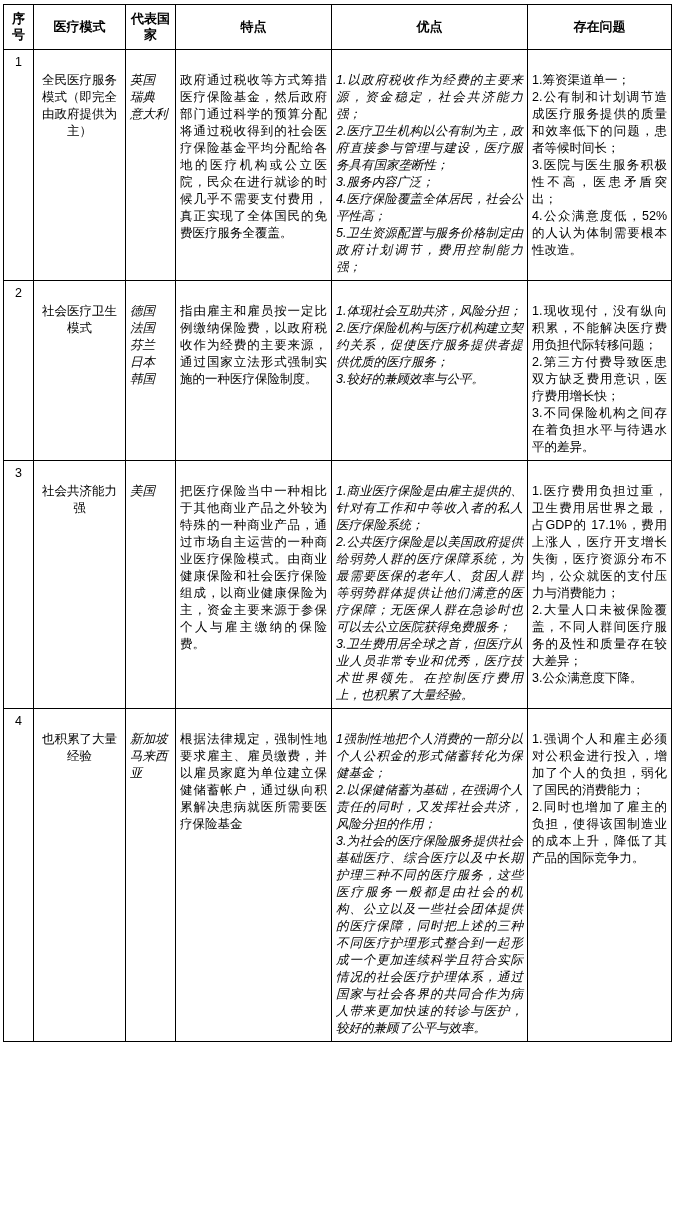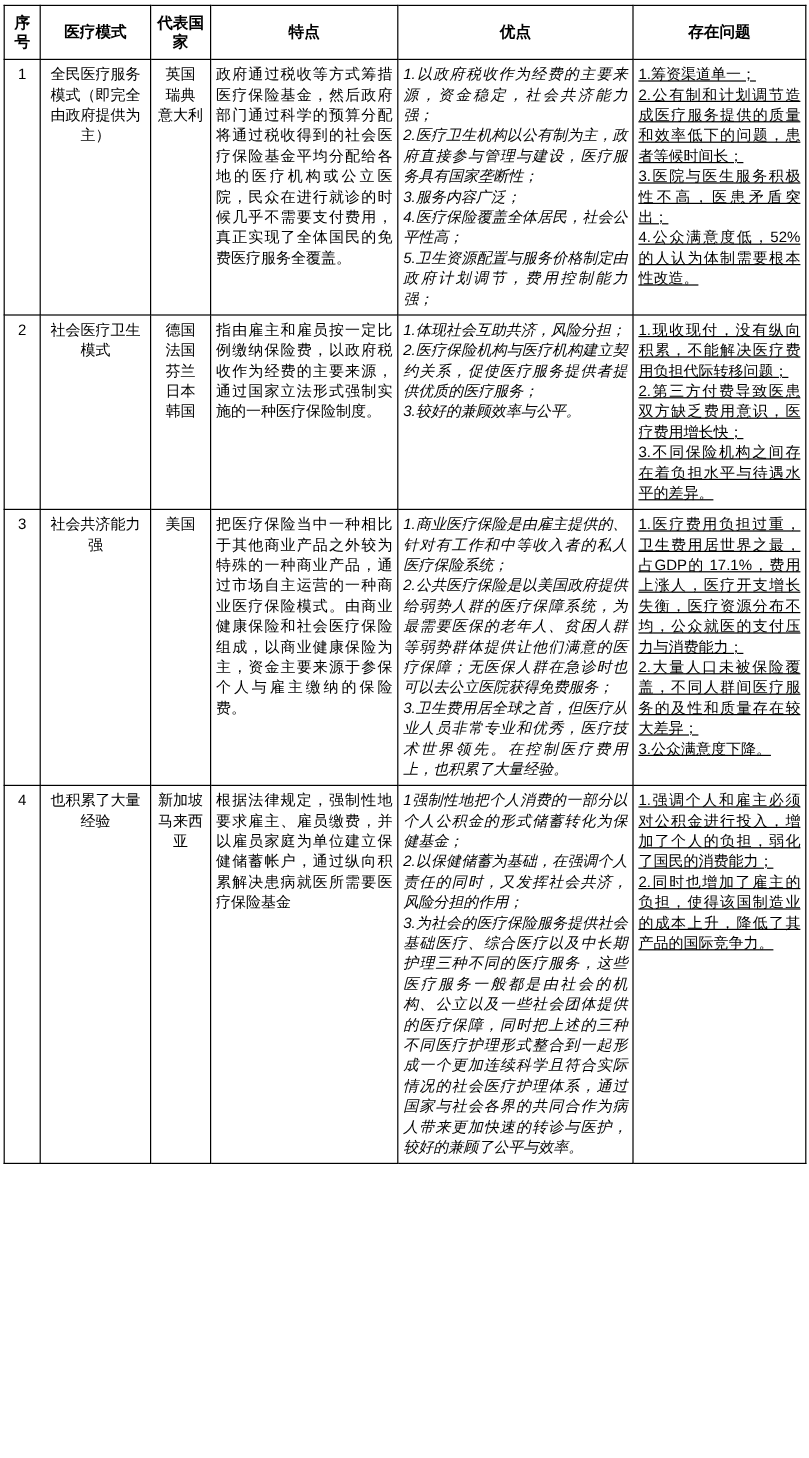--- a/index.html
+++ b/index.html
@@ -51,42 +51,43 @@
     vertical-align: middle;
     font-size: 12.5px;
   }
   td.mode {
     text-align: center;
     vertical-align: middle;
     font-size: 12.5px;
     line-height: 18px;
   }
   td.country {
-    text-align: center;
+    text-align: left;
     vertical-align: middle;
     font-size: 12.5px;
     line-height: 18px;
+    font-style: italic;
   }
   td.feature {
     text-align: justify;
     vertical-align: middle;
   }
   td.merit {
     text-align: justify;
     vertical-align: middle;
     font-style: italic;
   }
   td.problem {
     text-align: justify;
     vertical-align: middle;
-    text-decoration: underline;
   }
   .cell-text {
     display: block;
     white-space: pre-wrap;
+    margin-top: 18px;
   }
   .hdr-2line {
     display: block;
     line-height: 16px;
   }
 </style>
 </head>
 <body>
 
 <div class="page">

